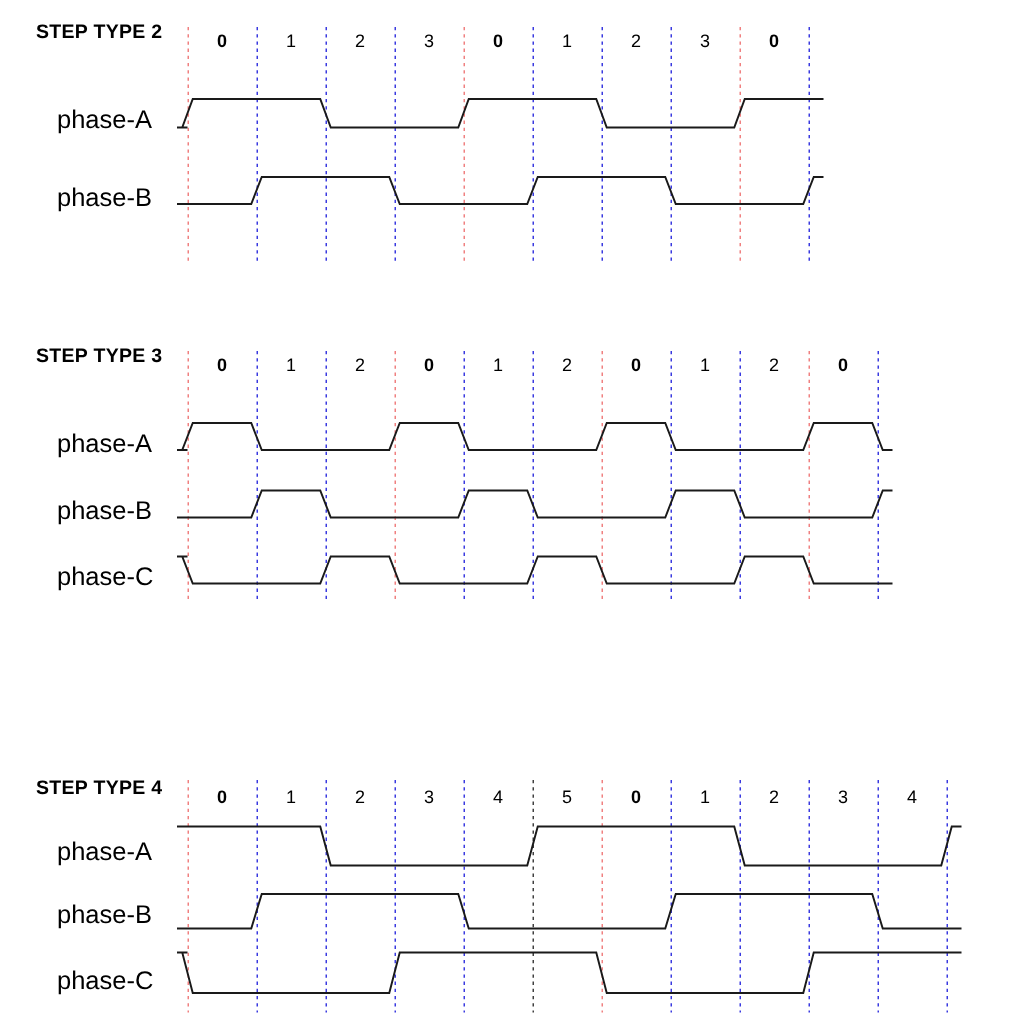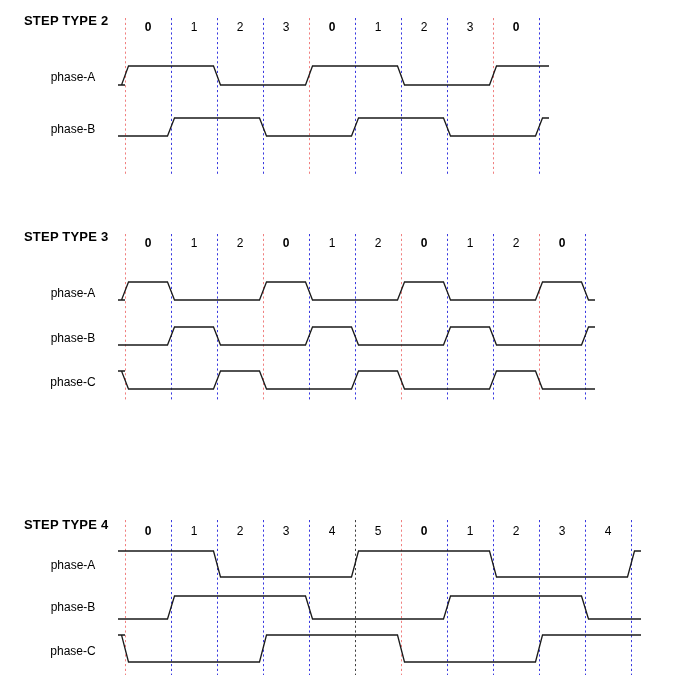--- a/index.html
+++ b/index.html
@@ -16,23 +16,23 @@
   .diagram-title{
     position:absolute;
     font-weight:bold;
     font-size:13px;
     letter-spacing:0.2px;
     white-space:nowrap;
     color:#000;
   }
   .phase-label{
     position:absolute;
-    font-size:12px;
+    font-size:17px;
     white-space:nowrap;
-    text-align:center;
+    text-align:left;
     color:#000;
   }
   .step-number{
     position:absolute;
     font-size:12px;
     text-align:center;
     white-space:nowrap;
     color:#000;
     transform:translateX(-50%);
   }

